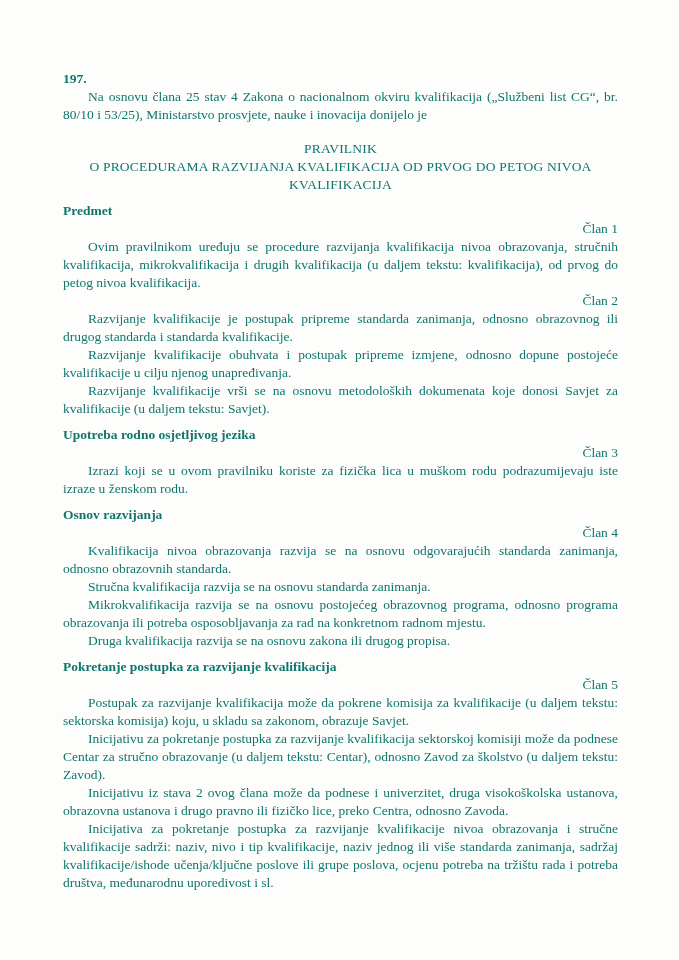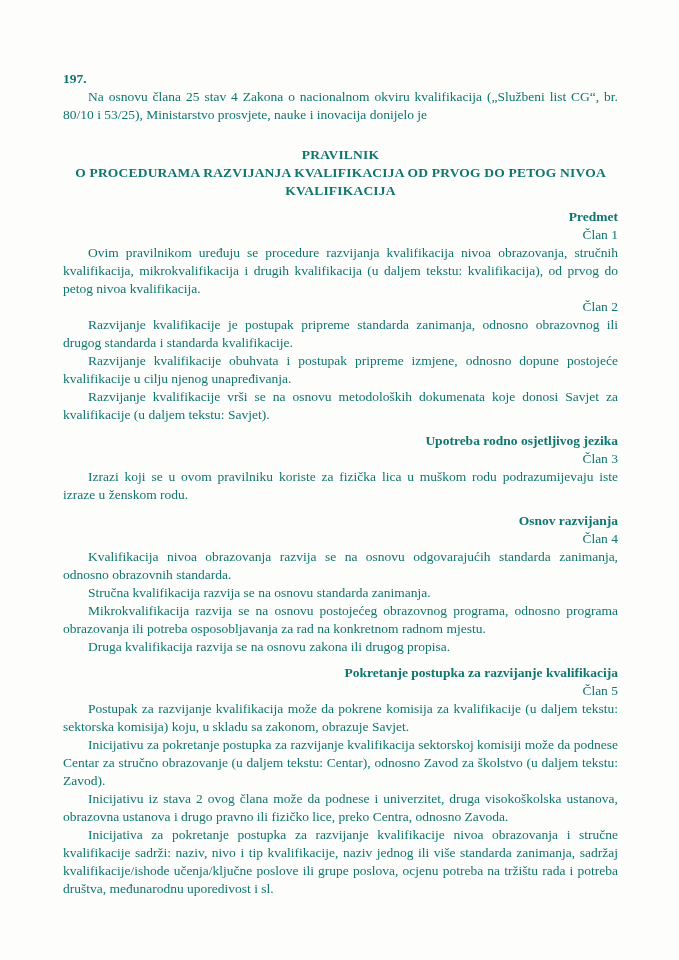--- a/index.html
+++ b/index.html
@@ -24,28 +24,28 @@
   .item-number {
     margin: 0;
     font-weight: bold;
   }
   .para {
     margin: 0;
     text-align: justify;
     text-indent: 25px;
   }
   .doc-title {
-    margin-top: 22px;
+    margin-top: 16px;
     text-align: center;
-    font-weight: bold;
+    font-weight: normal;
     letter-spacing: 0.2px;
   }
   .section-heading {
     margin-top: 8px;
-    text-align: right;
+    text-align: left;
     font-weight: bold;
   }
   .article {
     margin: 0;
     text-align: right;
   }
 </style>
 </head>
 <body>
 

